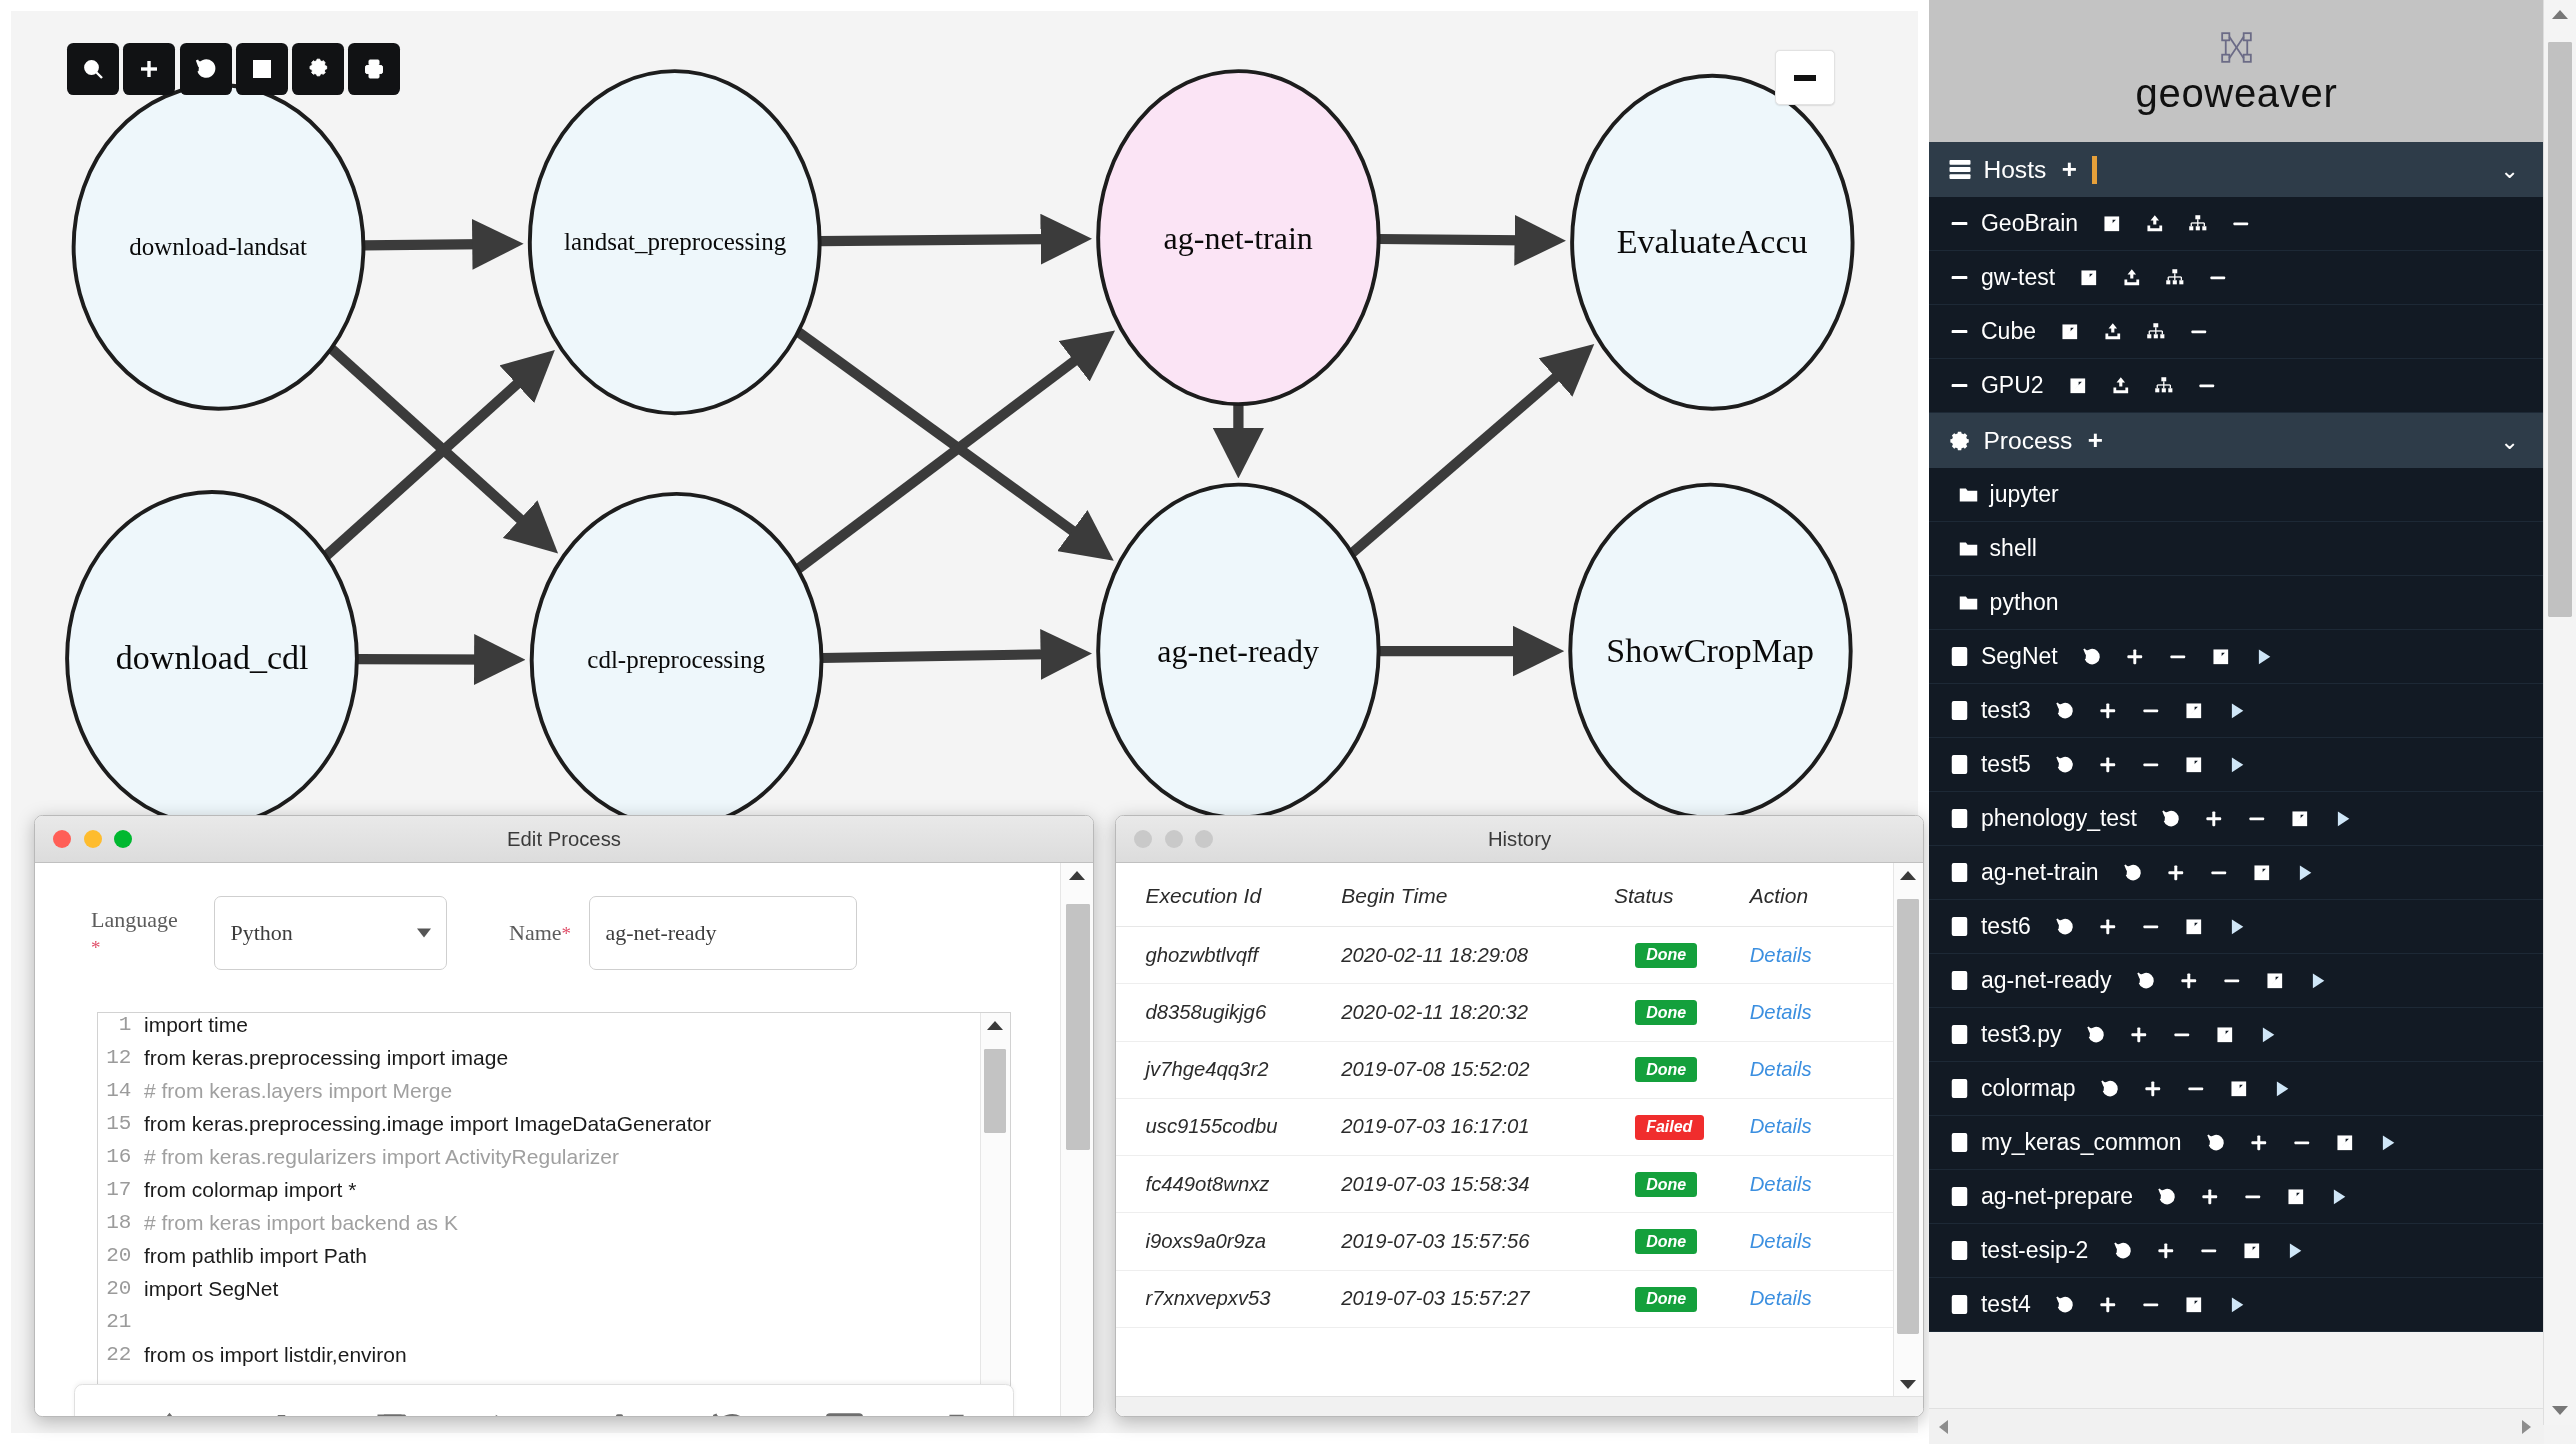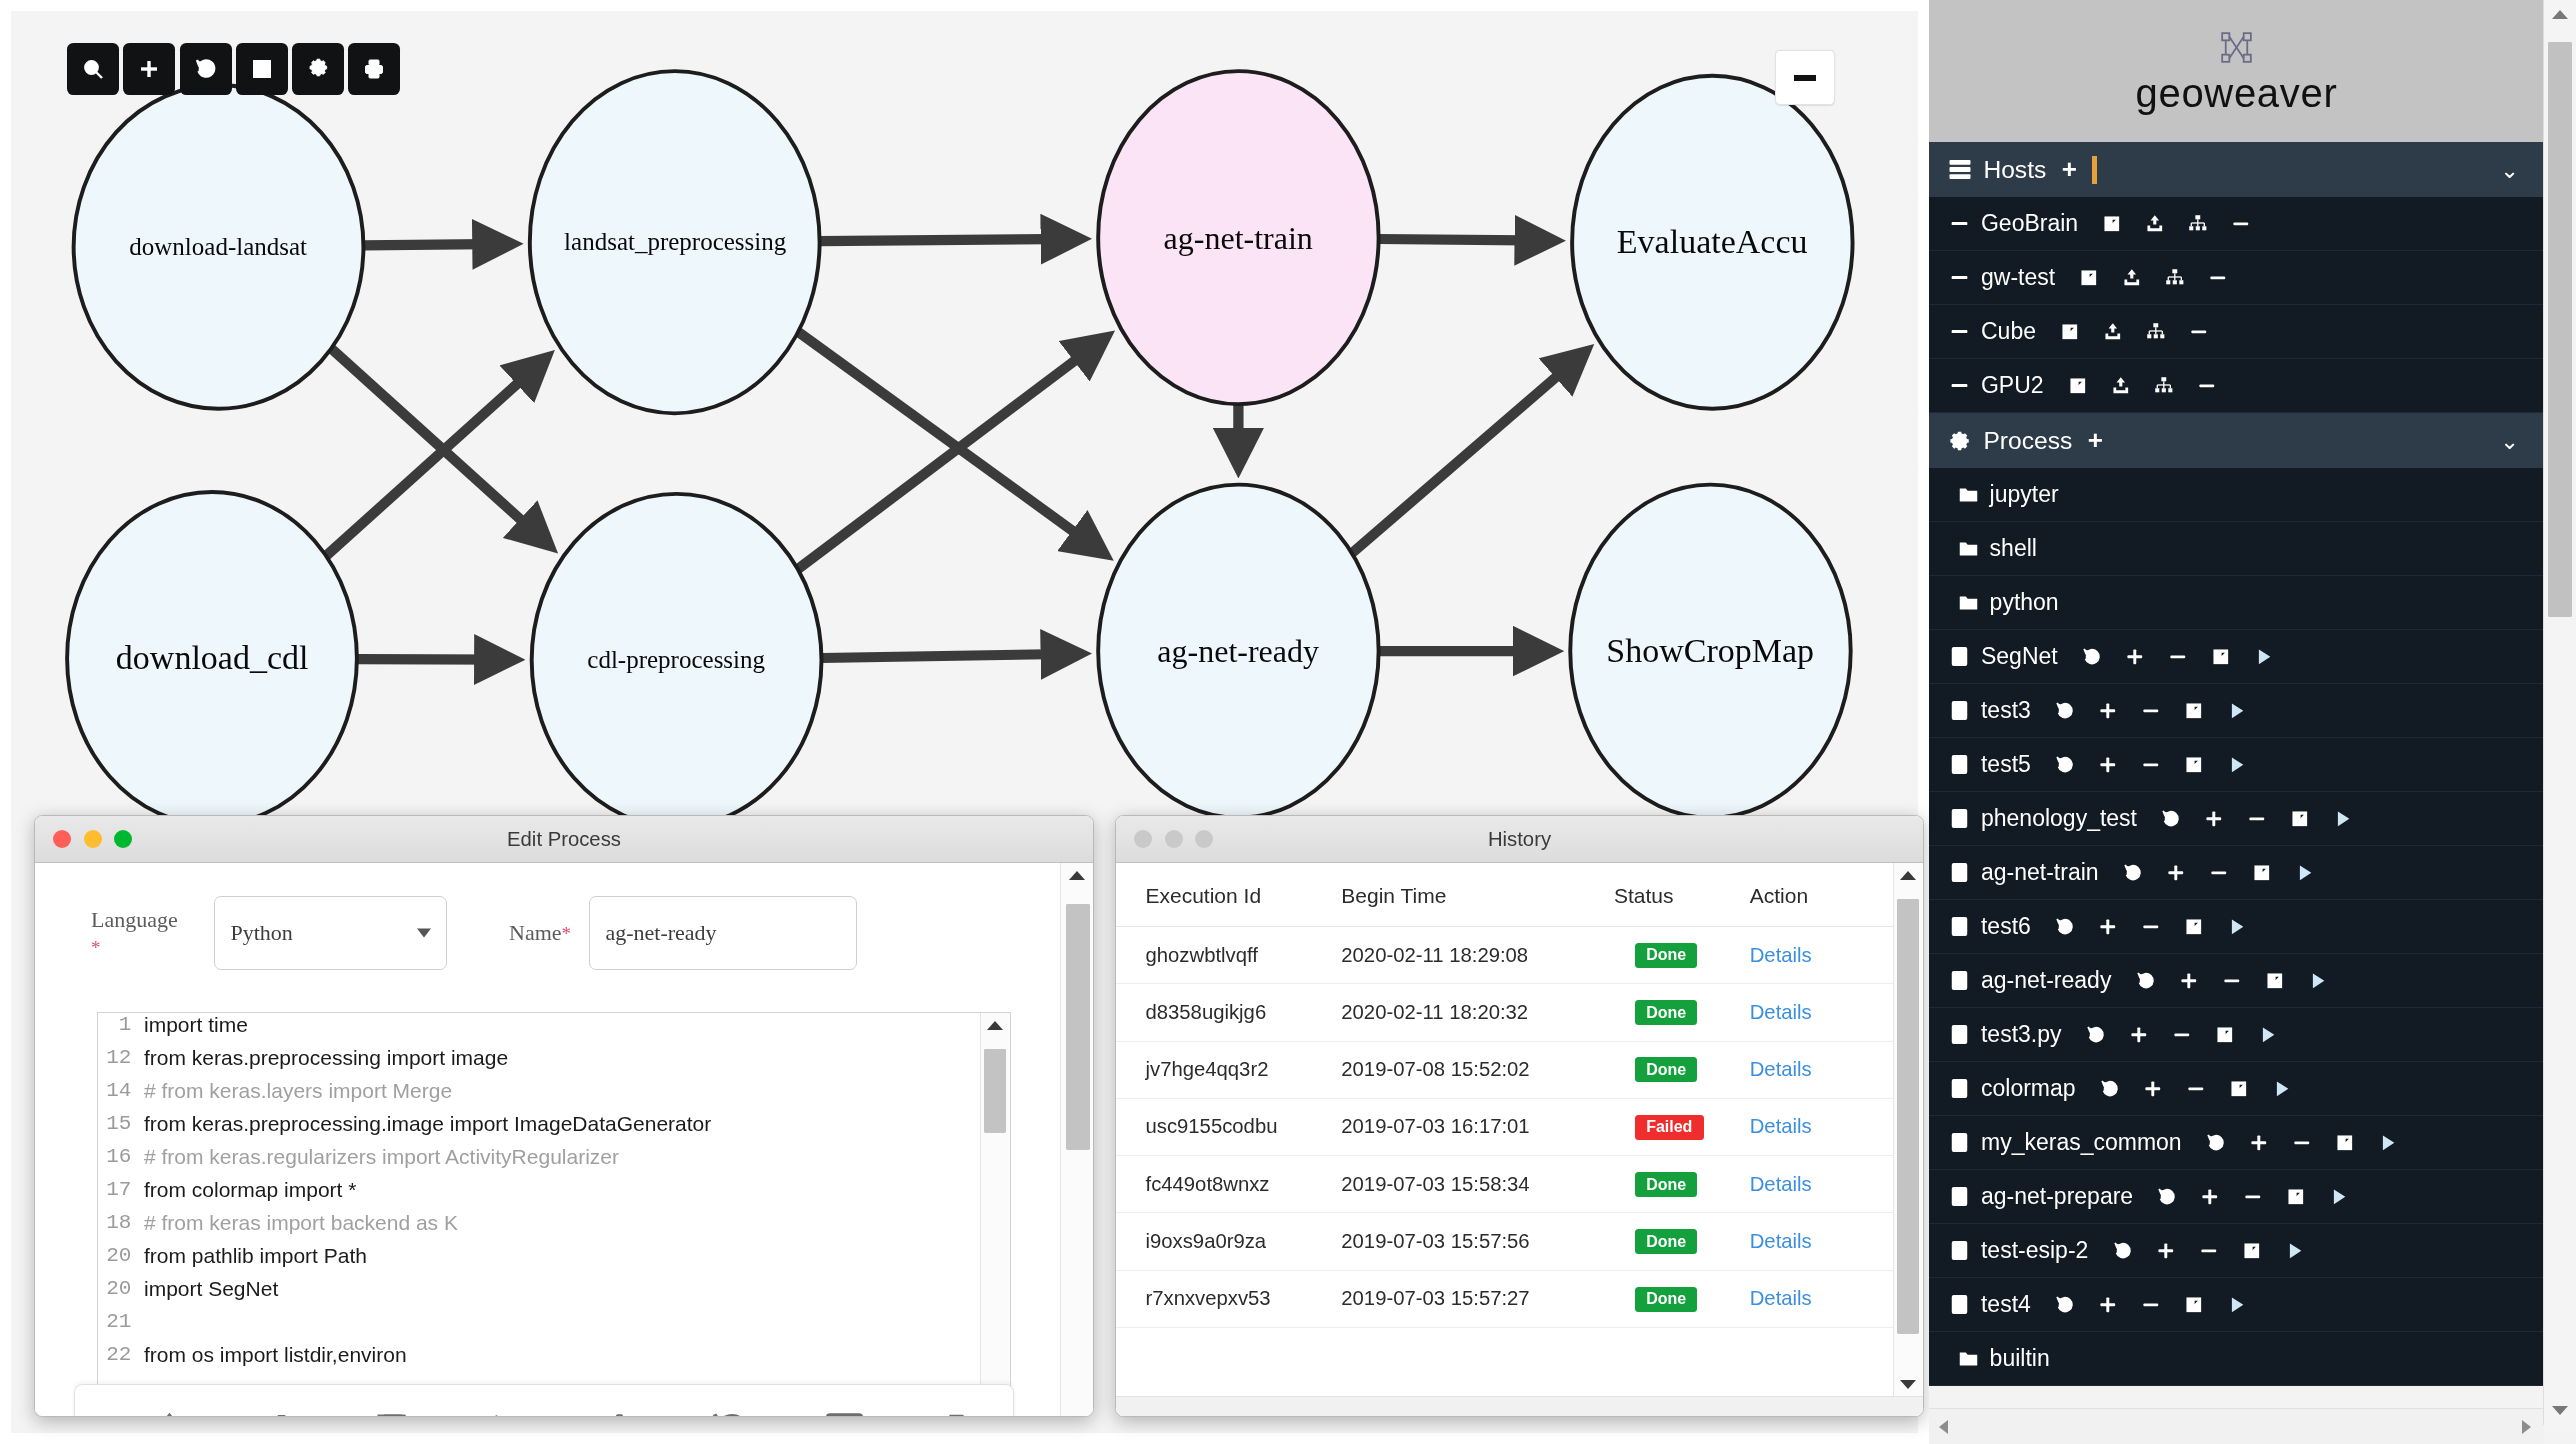--- a/index.html
+++ b/index.html
@@ -142,21 +142,21 @@
   .ep-actions .act{
     width:116px;height:79px;display:flex;align-items:center;justify-content:center;
     cursor:pointer;
   }
   .ep-actions .act svg{width:43px;height:43px;fill:#6e6e6e;}
 
   
   #history{left:1115px;top:815px;width:807px;height:600px;}
   .hist-body{position:relative;height:554px;background:#fff;}
   .hist-scroll{position:absolute;left:0;top:0;right:29.5px;bottom:19.6px;overflow:hidden;}
-  .htable{width:100%;border-collapse:collapse;table-layout:fixed;}
+  .htable{width:100%;border-collapse:collapse;table-layout:fixed;font-style:italic;}
   .htable th{
     text-align:left;font-size:21px;color:#2b2b2b;font-weight:normal;
     padding:21px 0 18px 0;border-bottom:1.4px solid #e7e7e7;
     font-family:"Liberation Sans", sans-serif;
   }
   .htable td{
     font-size:20.3px;color:#2b2b2b;padding:15.4px 0;border-bottom:0.7px solid #eeeeee;
     font-family:"Liberation Sans", sans-serif;
   }
   .htable .c1{width:168px;padding-left:29.5px;}
@@ -1309,28 +1309,20 @@
                   <path d="M7 17 17 7l-4 0 0 4" fill="#121a24"></path>
                 </svg>
               </span>
               <span class="a play">
                 <svg viewBox="0 0 24 24">
                   <path d="M6 3 20 12 6 21z"></path>
                 </svg>
               </span>
             </span>
           </div>
-          <div class="row indent">
-            <span class="rico">
-              <svg viewBox="0 0 24 24">
-                <path d="M2 5h7l2 2.6h11V20H2z"></path>
-              </svg>
-            </span>
-            <span class="rlabel">builtin</span>
-          </div>
         </div>
 
       <div class="sb-hscroll">
         <span class="arr lt"></span>
         <span class="arr rt"></span>
       </div>
     </div>
 
     <div class="sb-vscroll">
       <span class="arr up"></span>

